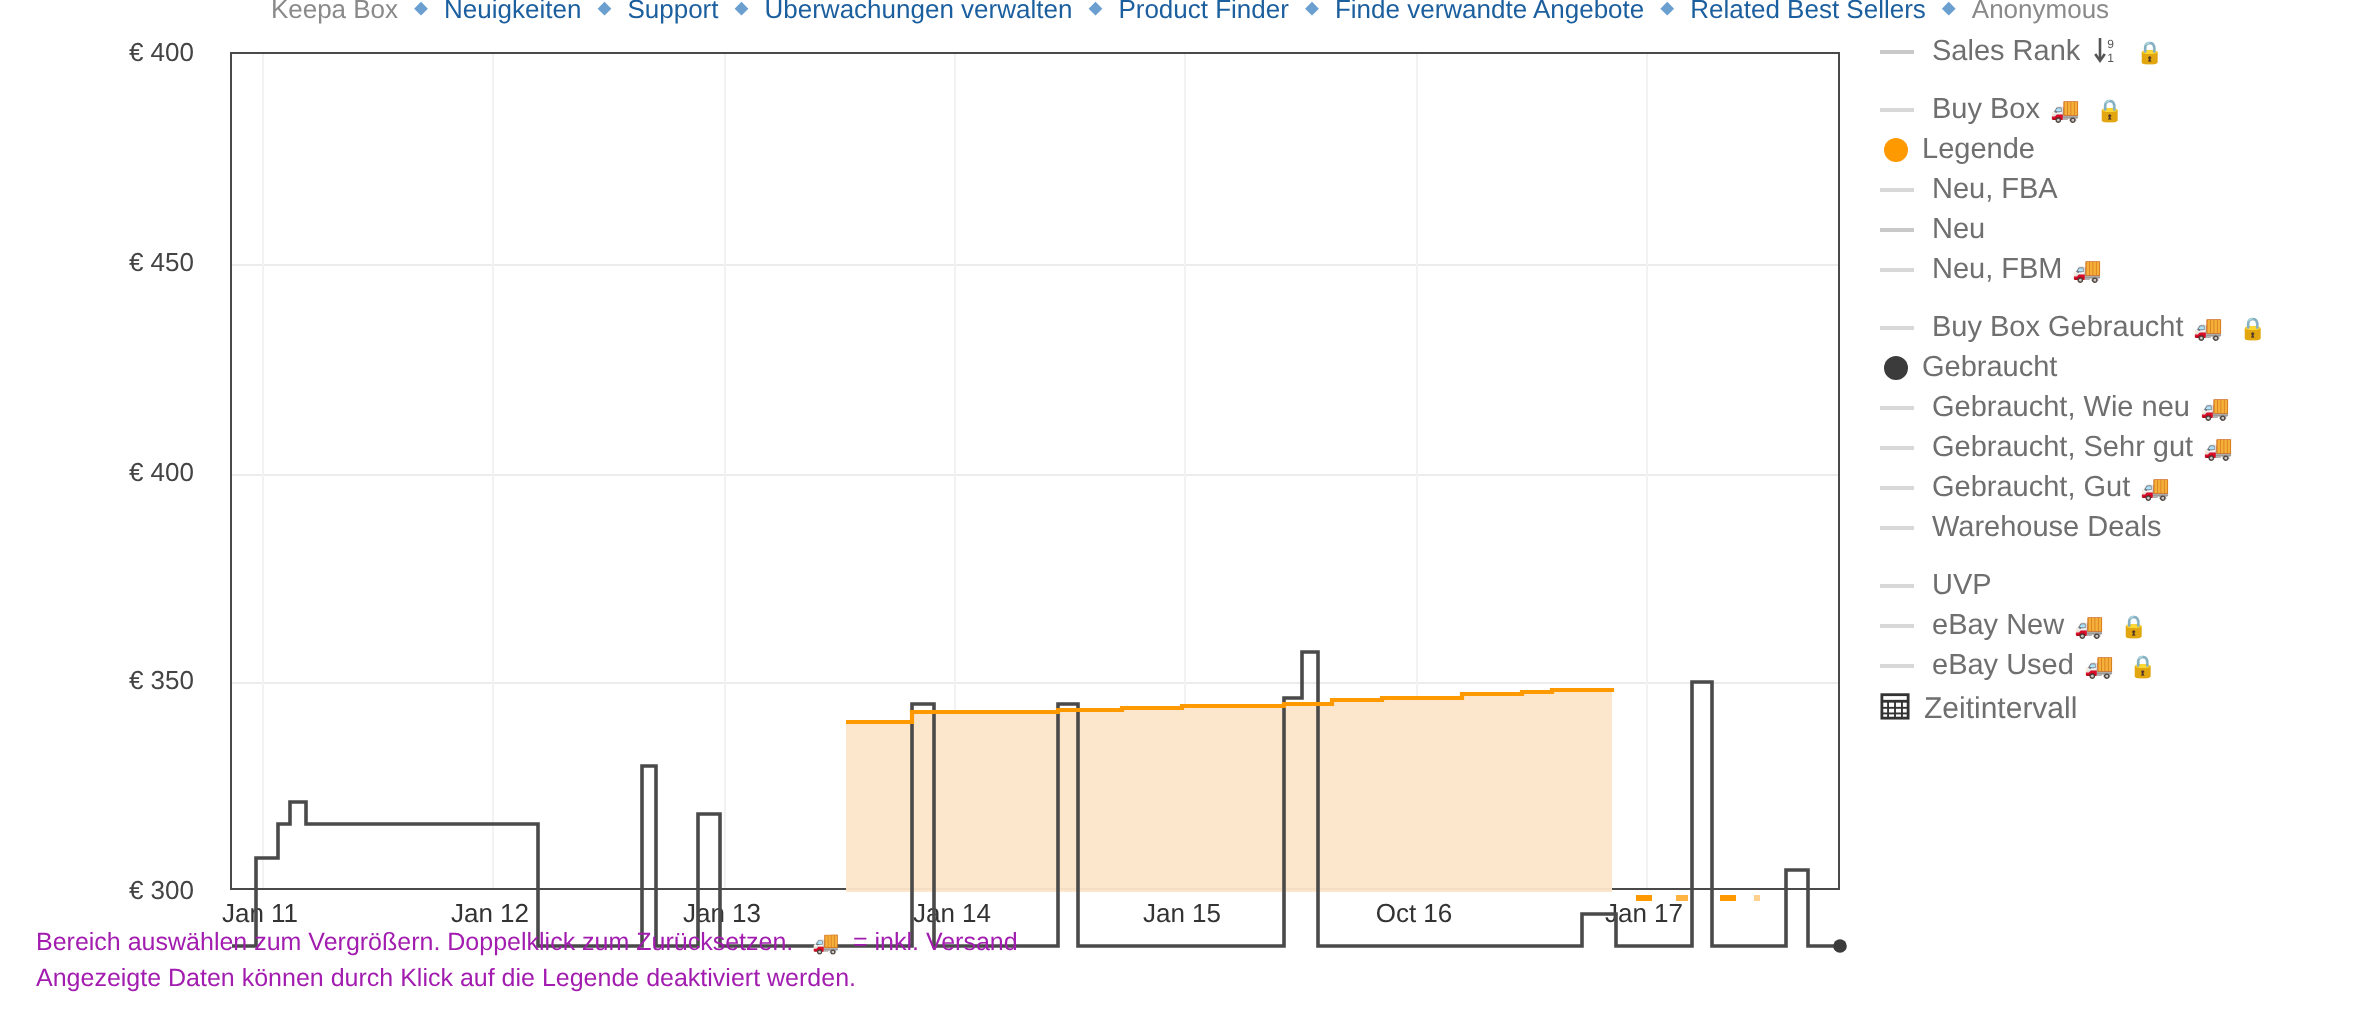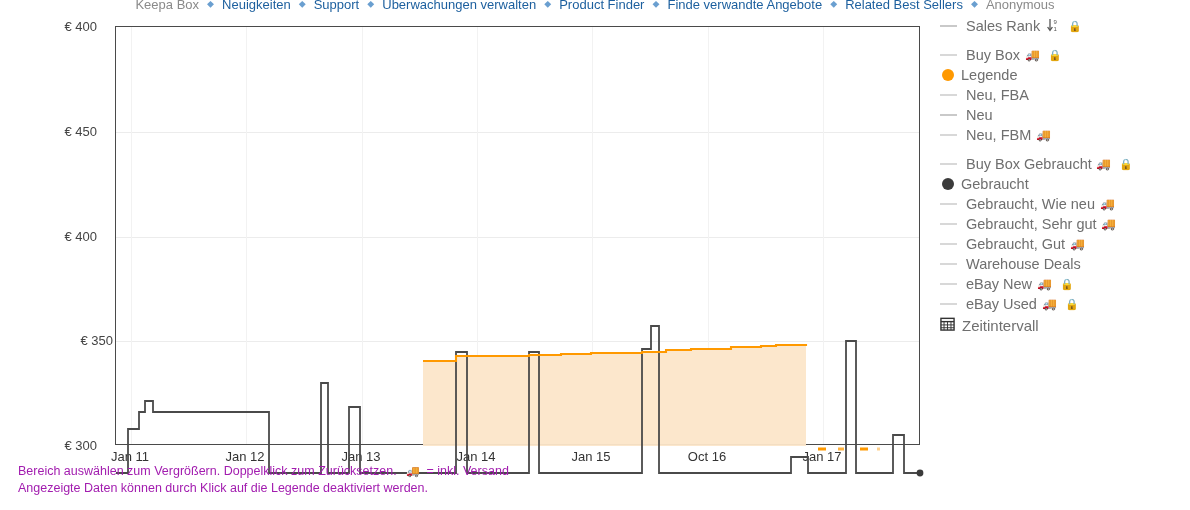--- a/index.html
+++ b/index.html
@@ -99,21 +99,21 @@
       <a href="#">Related Best Sellers</a>
       <span class="sep">⬥</span>
       <a href="#" class="muted">Anonymous</a>
     </div>
 
   <div class="chart-wrap">
     <div id="yaxis">
         <div class="ylab" style="left: 0px; top: 26px;">€ 400</div>
         <div class="ylab" style="left: 0px; top: 130.75px;">€ 450</div>
         <div class="ylab" style="left: 0px; top: 235.5px;">€ 400</div>
-        <div class="ylab" style="left: 16px; top: 340.25px;">€ 350</div>
+        <div class="ylab" style="left: 0px; top: 340.25px;">€ 350</div>
         <div class="ylab" style="left: 0px; top: 445px;">€ 300</div>
       </div>
     <div id="xaxis">
         <div class="xlab" style="left: 130px;">Jan 11</div>
         <div class="xlab" style="left: 245px;">Jan 12</div>
         <div class="xlab" style="left: 361px;">Jan 13</div>
         <div class="xlab" style="left: 476px;">Jan 14</div>
         <div class="xlab" style="left: 591px;">Jan 15</div>
         <div class="xlab" style="left: 707px;">Oct 16</div>
         <div class="xlab" style="left: 822px;">Jan 17</div>
@@ -224,20 +224,24 @@
           <span class="mini">🚚</span>
         </div>
         <div class="lrow">
           <span class="dash" style="background: rgb(216, 216, 216);"></span>
           <span class="lbl">Gebraucht, Gut</span>
           <span class="mini">🚚</span>
         </div>
         <div class="lrow">
           <span class="dash" style="background: rgb(216, 216, 216);"></span>
           <span class="lbl">Warehouse Deals</span>
+        </div>
+        <div class="lrow gap">
+          <span class="dash" style="background: rgb(216, 216, 216);"></span>
+          <span class="lbl">UVP</span>
         </div>
         <div class="lrow">
           <span class="dash" style="background: rgb(216, 216, 216);"></span>
           <span class="lbl">eBay New</span>
           <span class="mini">🚚</span>
           <span class="lock" style="margin-left: 4px;">🔒</span>
         </div>
         <div class="lrow">
           <span class="dash" style="background: rgb(216, 216, 216);"></span>
           <span class="lbl">eBay Used</span>

